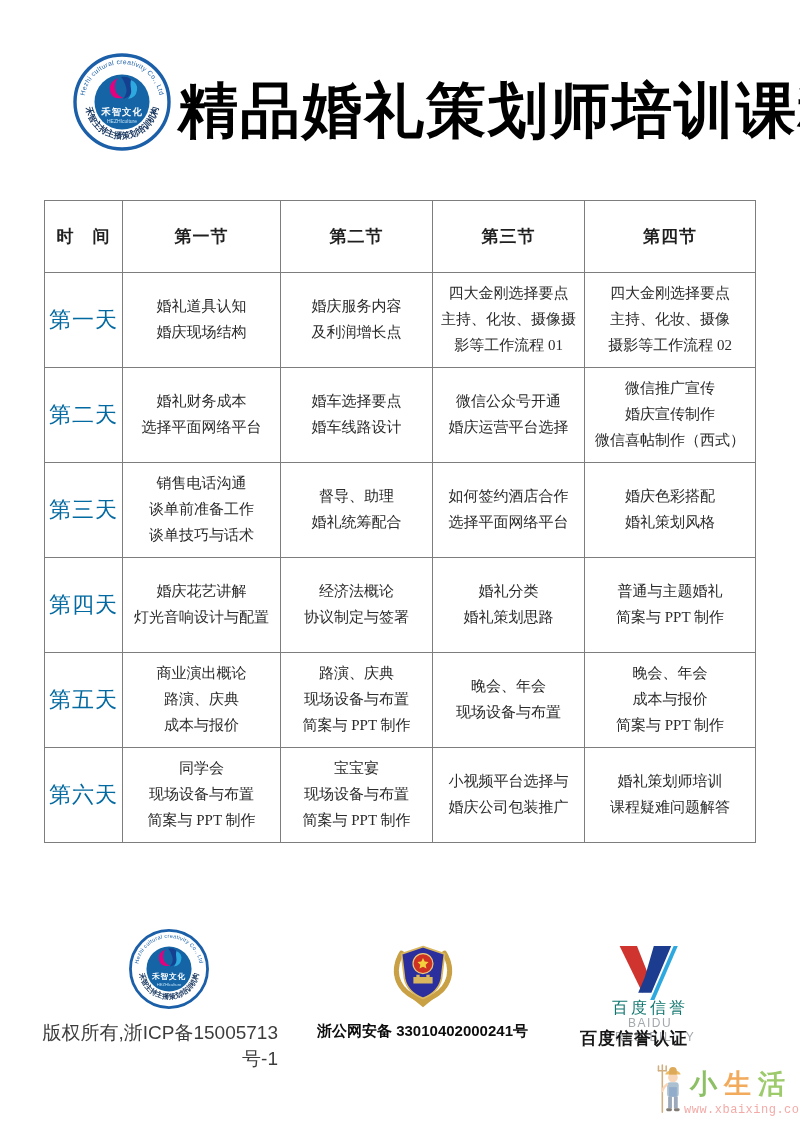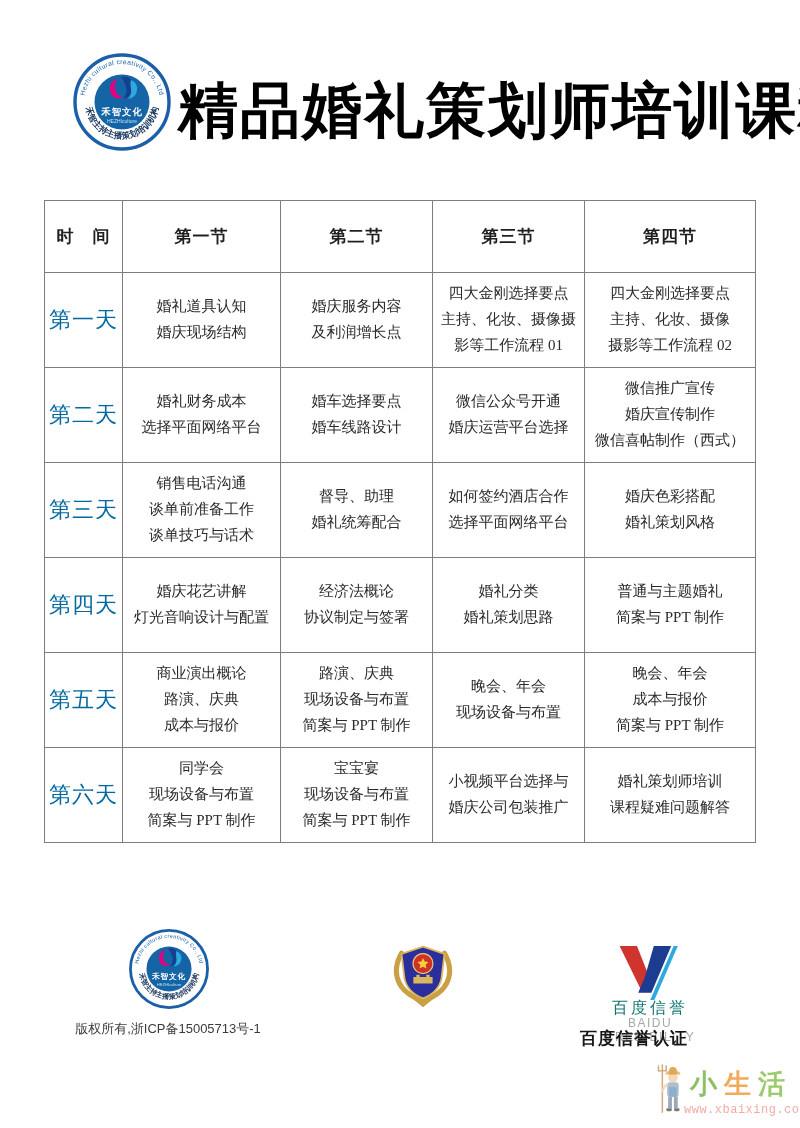--- a/index.html
+++ b/index.html
@@ -27,22 +27,22 @@
   }
   .course-table thead th {
     height:72px; font-size:17px; font-weight:bold; color:#1f1f1f; letter-spacing:1px;
   }
   .course-table tbody tr { height:95px; }
   .day-cell  { font-size:22px; color:#0369a1; letter-spacing:1px;margin-left:40px; }
   .body-cell { font-size:15px; color:#2b2b2b; line-height:1.72; }
   
   .hezhi-logo-sm { position:absolute; left:128px; top:928px; width:82px; height:82px; }
   .icp-text {
-    position:absolute; left:48px; top:1020px; width:240px; text-align:center;
-    font-family:"Liberation Sans", sans-serif; font-size:13px; color:#3c3c3c;
+    position:absolute; left:38px; top:1020px; width:240px; text-align:right;
+    font-family:"Liberation Sans", sans-serif; font-size:19px; color:#3c3c3c;
   }
   .police-badge { position:absolute; left:386px; top:930px; width:74px; height:82px; }
   .police-text {
     position:absolute; left:300px; top:1022px; width:245px; text-align:center;
     font-family:"Liberation Sans", sans-serif; font-size:15px; font-weight:bold; color:#0d0d0d;
   }
   .baidu-logo { position:absolute; left:612px; top:940px; width:68px; height:60px; }
   .baidu-name {
     position:absolute; left:585px; top:998px; width:130px; text-align:center;
     font-family:"Liberation Sans", sans-serif; font-size:16px; color:#0f766e; letter-spacing:3px;
@@ -238,20 +238,21 @@
   </table>
 
   <svg class="hezhi-logo-sm">
     <use href="#hezhi-logo"></use>
   </svg>
   <div class="icp-text">版权所有,浙ICP备15005713号-1</div>
 
   <svg class="police-badge">
     <use href="#police-badge"></use>
   </svg>
+  <div class="police-text">浙公网安备 33010402000241号</div>
 
   <svg class="baidu-logo">
     <use href="#baidu-v"></use>
   </svg>
   <div class="baidu-name">百度信誉</div>
   <div class="baidu-name-en">BAIDU CREDIBILITY</div>
   <div class="baidu-cert">百度信誉认证</div>
 
   <div class="watermark">
     <svg class="farmer">

